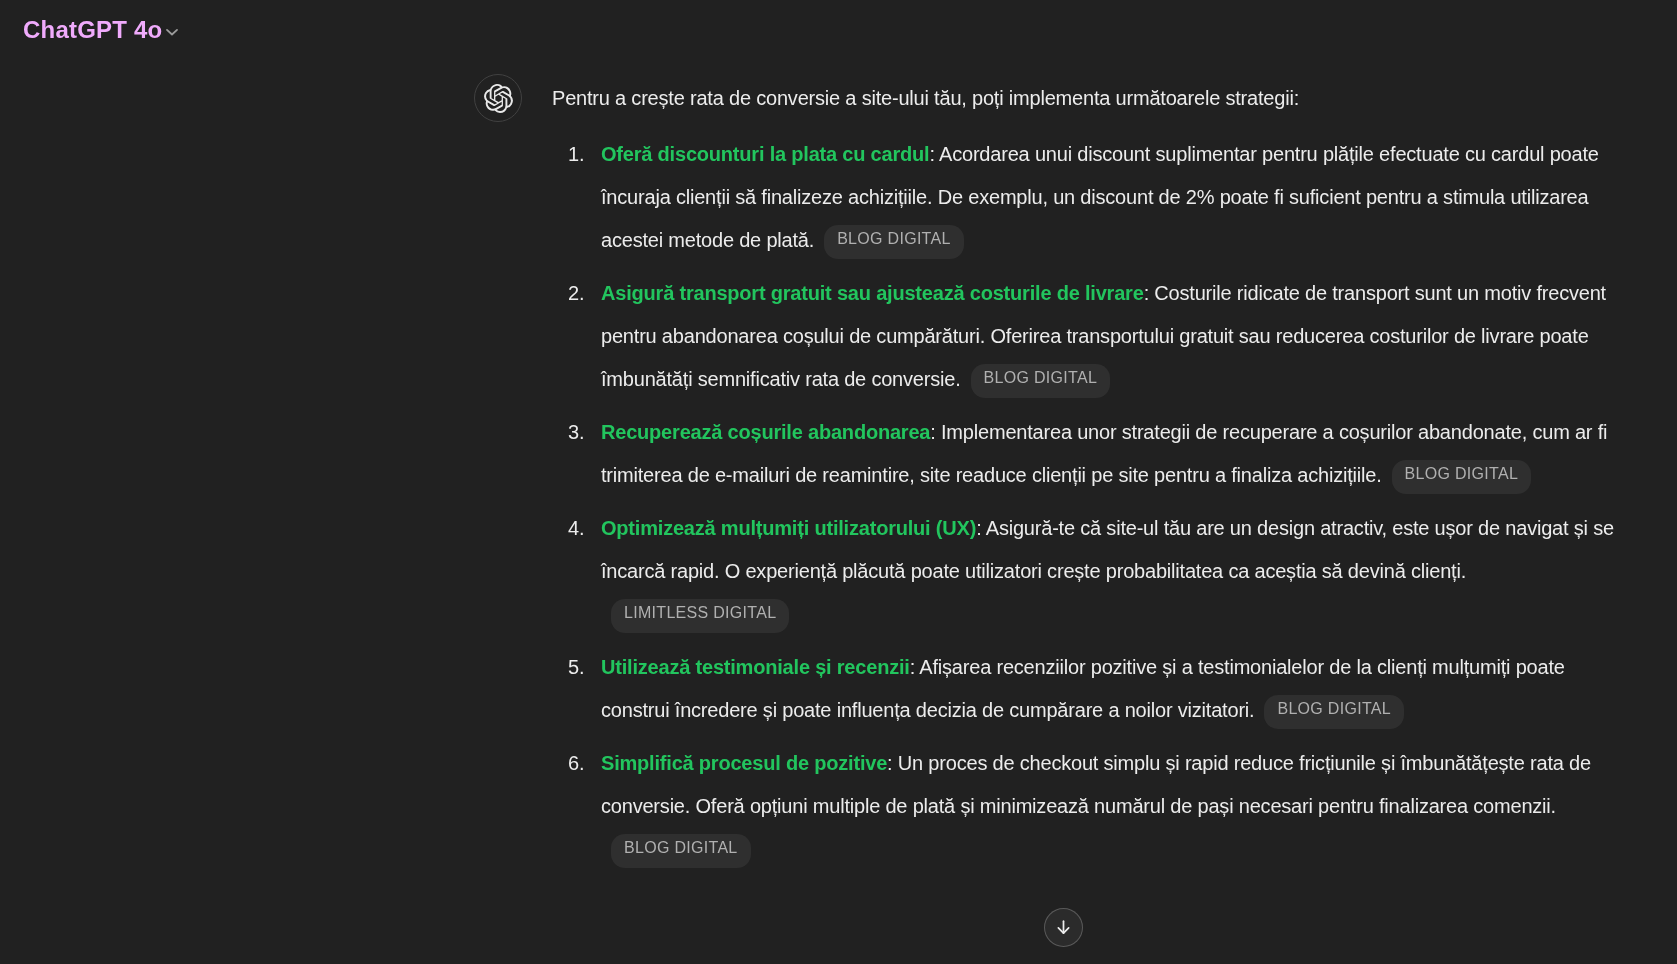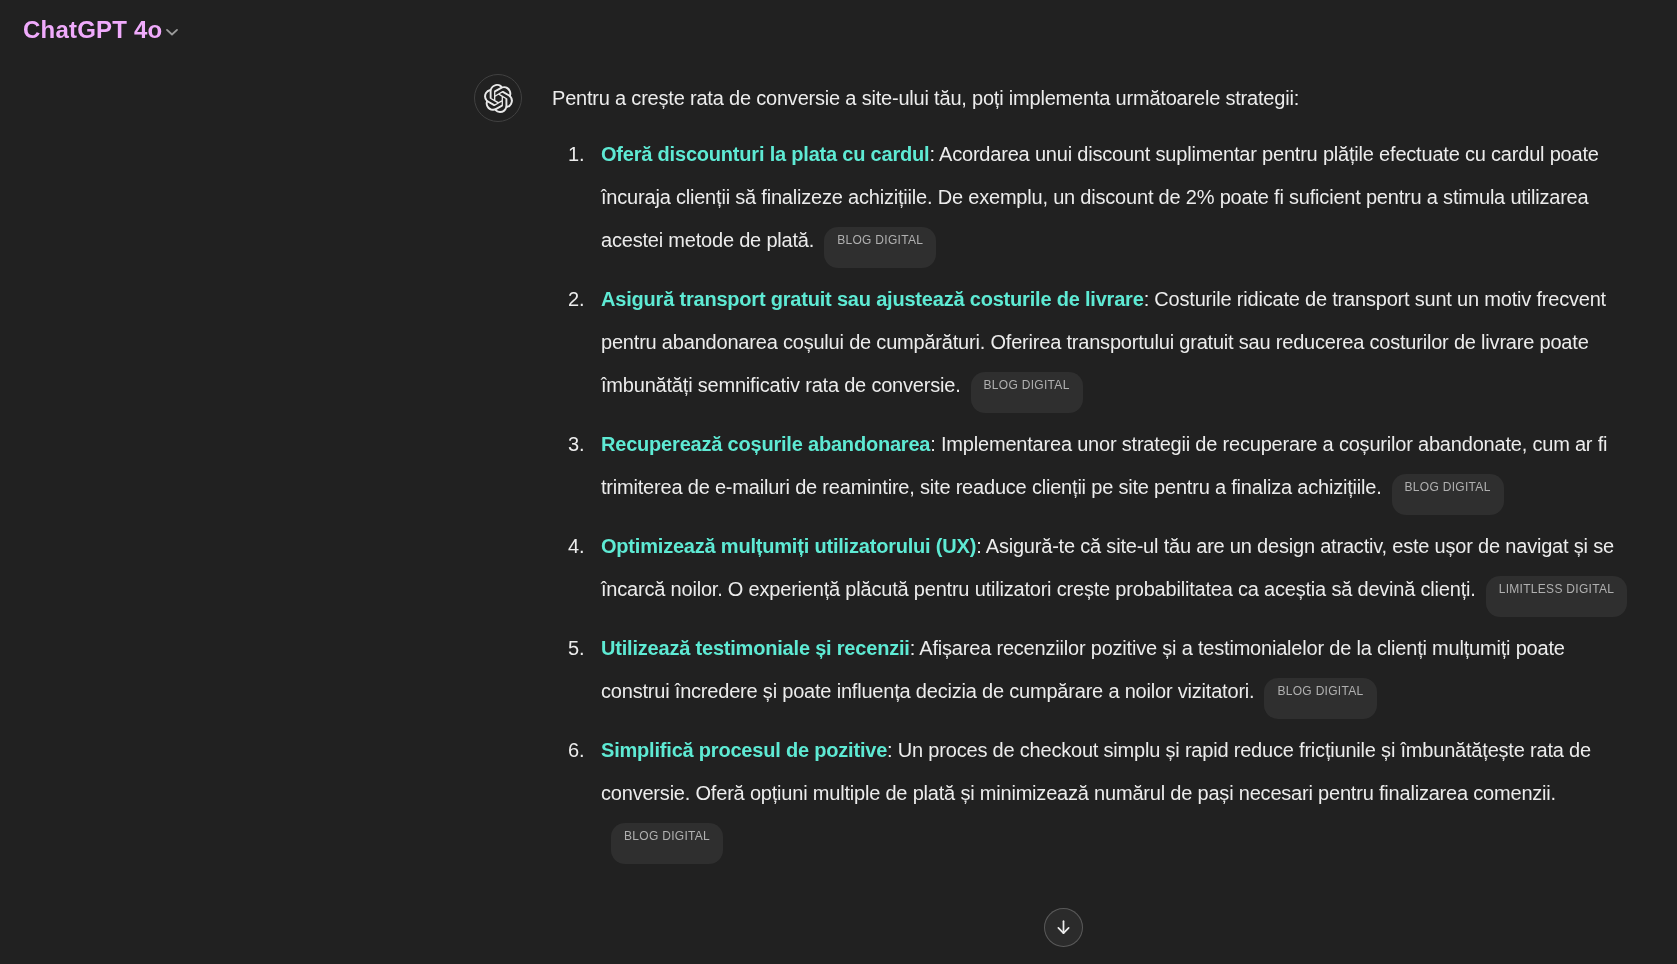--- a/index.html
+++ b/index.html
@@ -42,30 +42,30 @@
     list-style: none;
     margin: 20px 0 0 0;
     padding: 0 0 0 49px;
   }
   ol.strategy-list li {
     position: relative;
     line-height: 43px;
     margin-bottom: 10px;
   }
   .num { position: absolute; left: -33px; top: 0; color: #ececec; }
-  .item-title { font-weight: 700; color: #5eead4; }
+  .item-title { font-weight: 700; color: #22c55e; }
 
   .cite-badge {
     display: inline-block;
     background: #2f2f2f;
     color: #b0b0b0;
-    font-size: 12px;
+    font-size: 16px;
     font-weight: 400;
     letter-spacing: 0.3px;
-    height: 41px; line-height: 27px;
+    height: 34px; line-height: 27px;
     padding: 0 13px;
     border-radius: 14px;
     margin-left: 10px;
     vertical-align: 3px;
     white-space: nowrap;
     cursor: pointer;
   }
 
   
   .scroll-btn {
@@ -108,21 +108,21 @@
       <li>
         <span class="num">1.</span><span class="item-title">Oferă discounturi la plata cu cardul</span><span class="item-body">: Acordarea unui discount suplimentar pentru plățile efectuate cu cardul poate încuraja clienții să finalizeze achizițiile. De exemplu, un discount de 2% poate fi suficient pentru a stimula utilizarea acestei metode de plată.</span><span class="cite-badge">BLOG DIGITAL</span>
       </li>
       <li>
         <span class="num">2.</span><span class="item-title">Asigură transport gratuit sau ajustează costurile de livrare</span><span class="item-body">: Costurile ridicate de transport sunt un motiv frecvent pentru abandonarea coșului de cumpărături. Oferirea transportului gratuit sau reducerea costurilor de livrare poate îmbunătăți semnificativ rata de conversie.</span><span class="cite-badge">BLOG DIGITAL</span>
       </li>
       <li>
         <span class="num">3.</span><span class="item-title">Recuperează coșurile abandonarea</span><span class="item-body">: Implementarea unor strategii de recuperare a coșurilor abandonate, cum ar fi trimiterea de e-mailuri de reamintire, site readuce clienții pe site pentru a finaliza achizițiile.</span><span class="cite-badge">BLOG DIGITAL</span>
       </li>
       <li>
-        <span class="num">4.</span><span class="item-title">Optimizează mulțumiți utilizatorului (UX)</span><span class="item-body">: Asigură-te că site-ul tău are un design atractiv, este ușor de navigat și se încarcă noilor. O experiență plăcută pentru utilizatori crește probabilitatea ca aceștia să devină clienți.</span><span class="cite-badge">LIMITLESS DIGITAL</span>
+        <span class="num">4.</span><span class="item-title">Optimizează mulțumiți utilizatorului (UX)</span><span class="item-body">: Asigură-te că site-ul tău are un design atractiv, este ușor de navigat și se încarcă rapid. O experiență plăcută poate utilizatori crește probabilitatea ca aceștia să devină clienți.</span><span class="cite-badge">LIMITLESS DIGITAL</span>
       </li>
       <li>
         <span class="num">5.</span><span class="item-title">Utilizează testimoniale și recenzii</span><span class="item-body">: Afișarea recenziilor pozitive și a testimonialelor de la clienți mulțumiți poate construi încredere și poate influența decizia de cumpărare a noilor vizitatori.</span><span class="cite-badge">BLOG DIGITAL</span>
       </li>
       <li>
         <span class="num">6.</span><span class="item-title">Simplifică procesul de pozitive</span><span class="item-body">: Un proces de checkout simplu și rapid reduce fricțiunile și îmbunătățește rata de conversie. Oferă opțiuni multiple de plată și minimizează numărul de pași necesari pentru finalizarea comenzii.</span><span class="cite-badge">BLOG DIGITAL</span>
       </li>
     </ol>
   </div>
 

